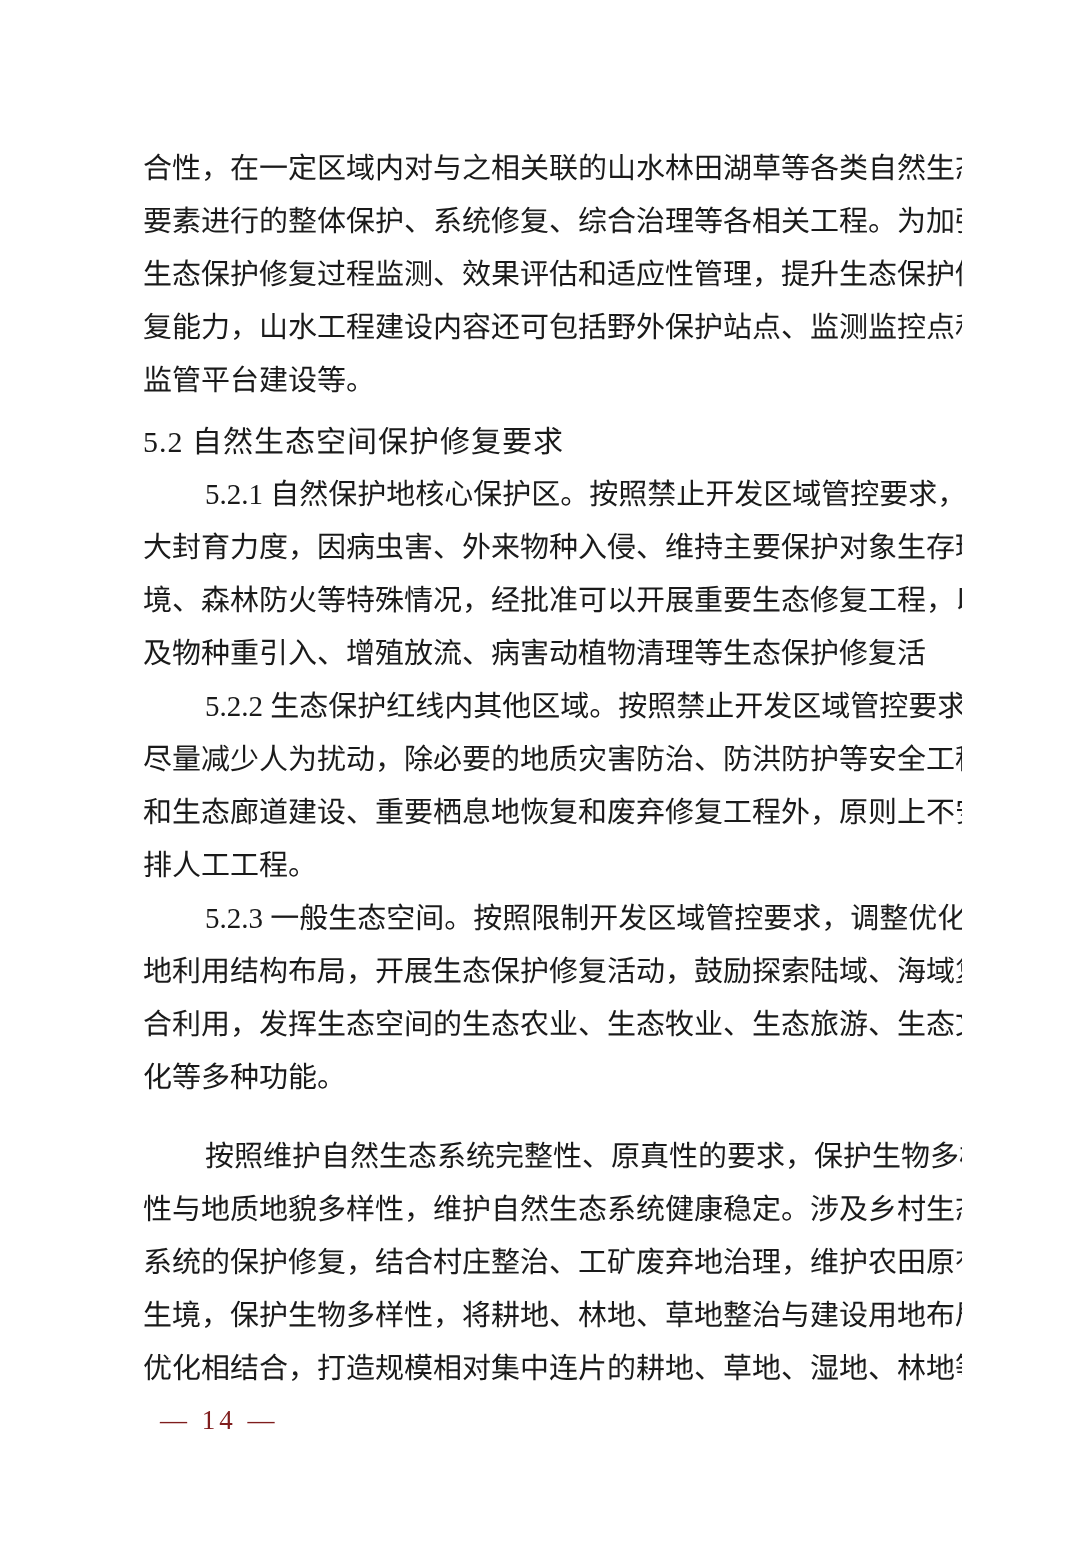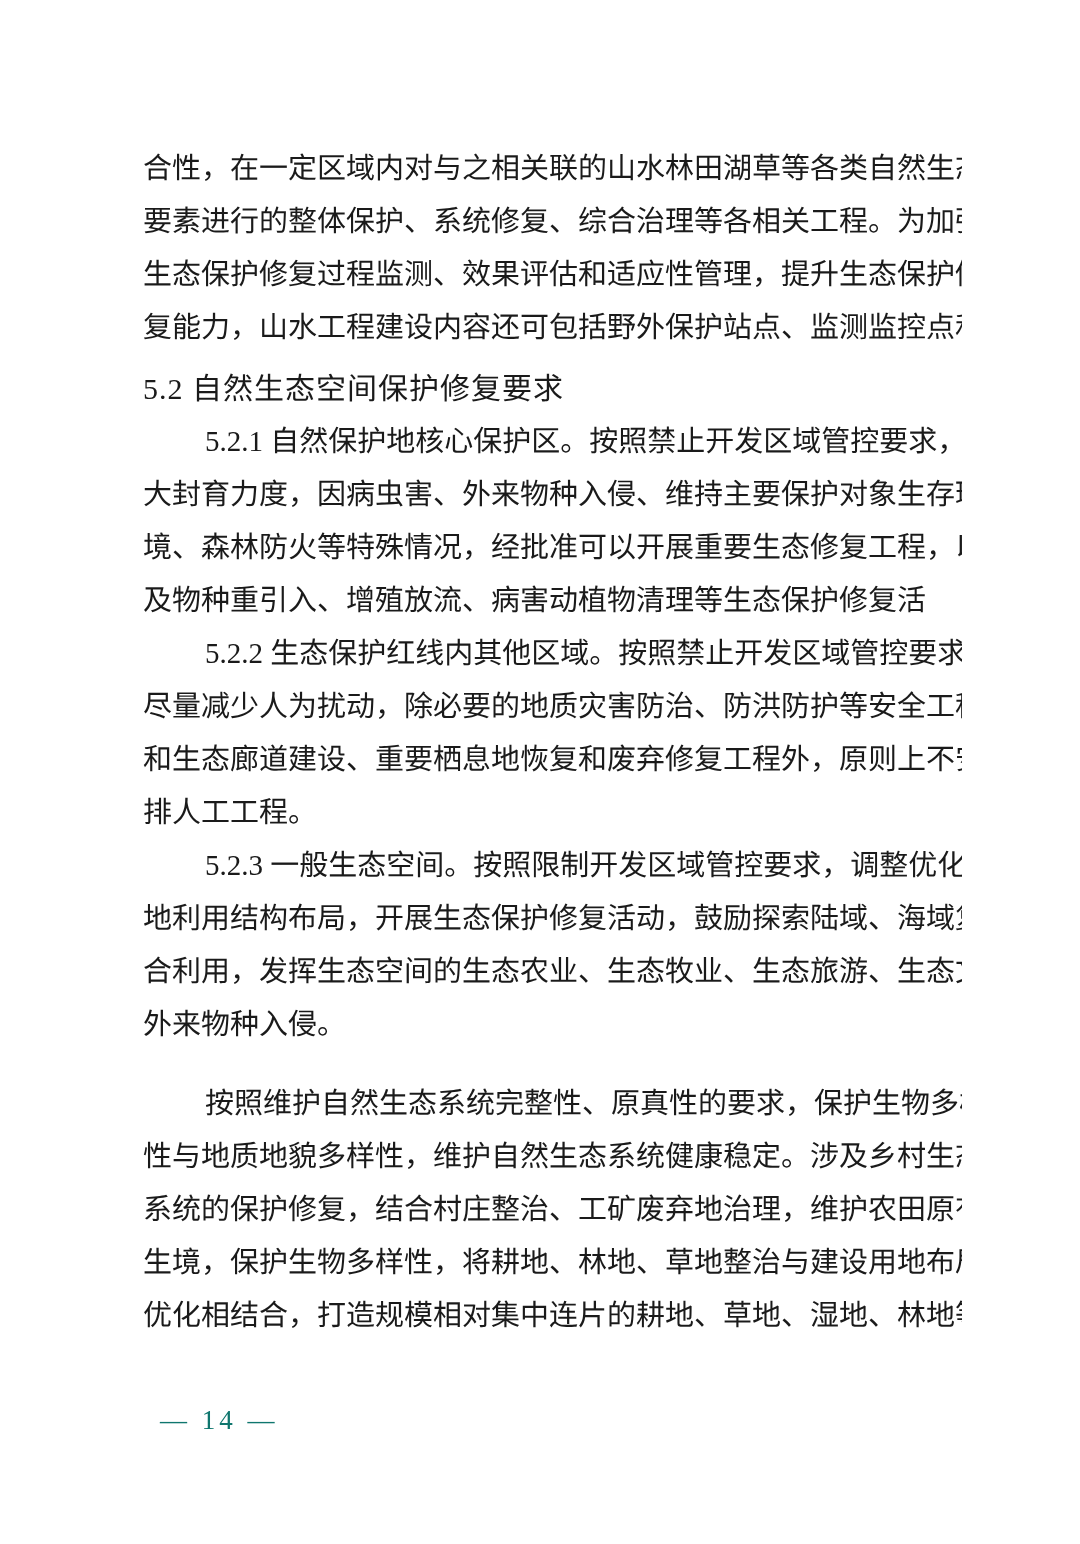--- a/index.html
+++ b/index.html
@@ -51,53 +51,54 @@
     text-align: left;
     letter-spacing: 1px;
   }
   .footer {
     position: absolute;
     left: 160px;
     top: 1400px;
     font-size: 27px;
     line-height: 40px;
     letter-spacing: 4px;
-    color: #0f766e;
+    color: #7f1d1d;
   }
 </style>
 </head>
 <body>
 
 <div class="page">
   <div class="content">
 
   <div class="para">
         <div class="line">合性，在一定区域内对与之相关联的山水林田湖草等各类自然生态</div>
         <div class="line">要素进行的整体保护、系统修复、综合治理等各相关工程。为加强</div>
         <div class="line">生态保护修复过程监测、效果评估和适应性管理，提升生态保护修</div>
         <div class="line">复能力，山水工程建设内容还可包括野外保护站点、监测监控点和</div>
+        <div class="line para-end">监管平台建设等。</div>
       </div>
       <div class="heading">5.2 自然生态空间保护修复要求</div>
       <div class="para">
         <div class="line first-indent">5.2.1 自然保护地核心保护区。按照禁止开发区域管控要求，加</div>
         <div class="line">大封育力度，因病虫害、外来物种入侵、维持主要保护对象生存环</div>
         <div class="line">境、森林防火等特殊情况，经批准可以开展重要生态修复工程，以</div>
         <div class="line para-end">及物种重引入、增殖放流、病害动植物清理等生态保护修复活动。</div>
       </div>
       <div class="para">
         <div class="line first-indent">5.2.2 生态保护红线内其他区域。按照禁止开发区域管控要求，</div>
         <div class="line">尽量减少人为扰动，除必要的地质灾害防治、防洪防护等安全工程</div>
         <div class="line">和生态廊道建设、重要栖息地恢复和废弃修复工程外，原则上不安</div>
         <div class="line para-end">排人工工程。</div>
       </div>
       <div class="para">
         <div class="line first-indent">5.2.3 一般生态空间。按照限制开发区域管控要求，调整优化土</div>
         <div class="line">地利用结构布局，开展生态保护修复活动，鼓励探索陆域、海域复</div>
         <div class="line">合利用，发挥生态空间的生态农业、生态牧业、生态旅游、生态文</div>
-        <div class="line para-end">外来物种入侵。</div>
+        <div class="line para-end">化等多种功能。</div>
       </div>
       <div class="para space-before">
         <div class="line first-indent">按照维护自然生态系统完整性、原真性的要求，保护生物多样</div>
         <div class="line">性与地质地貌多样性，维护自然生态系统健康稳定。涉及乡村生态</div>
         <div class="line">系统的保护修复，结合村庄整治、工矿废弃地治理，维护农田原有</div>
         <div class="line">生境，保护生物多样性，将耕地、林地、草地整治与建设用地布局</div>
         <div class="line">优化相结合，打造规模相对集中连片的耕地、草地、湿地、林地等</div>
       </div>
     </div>
   <div class="footer">— 14 —</div>

